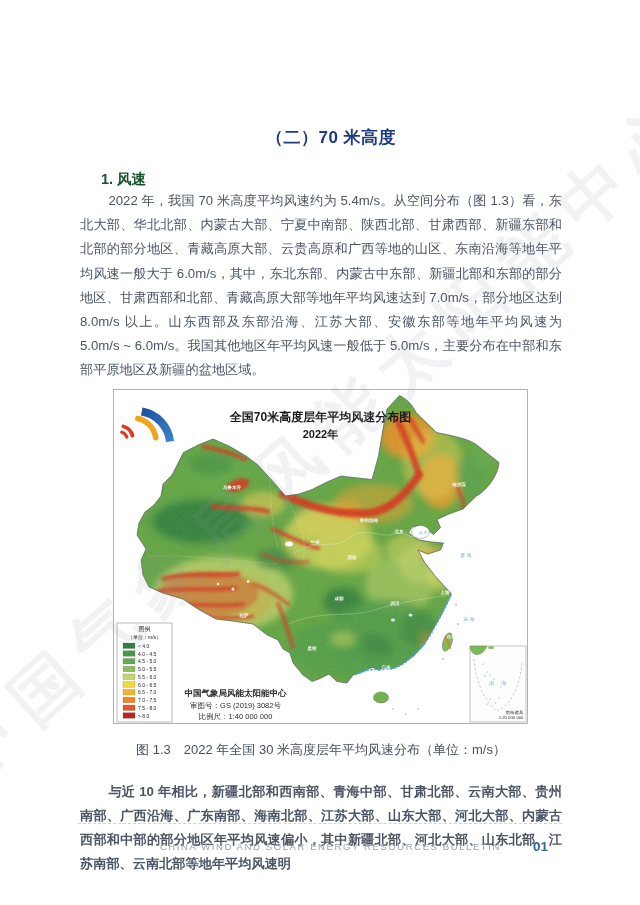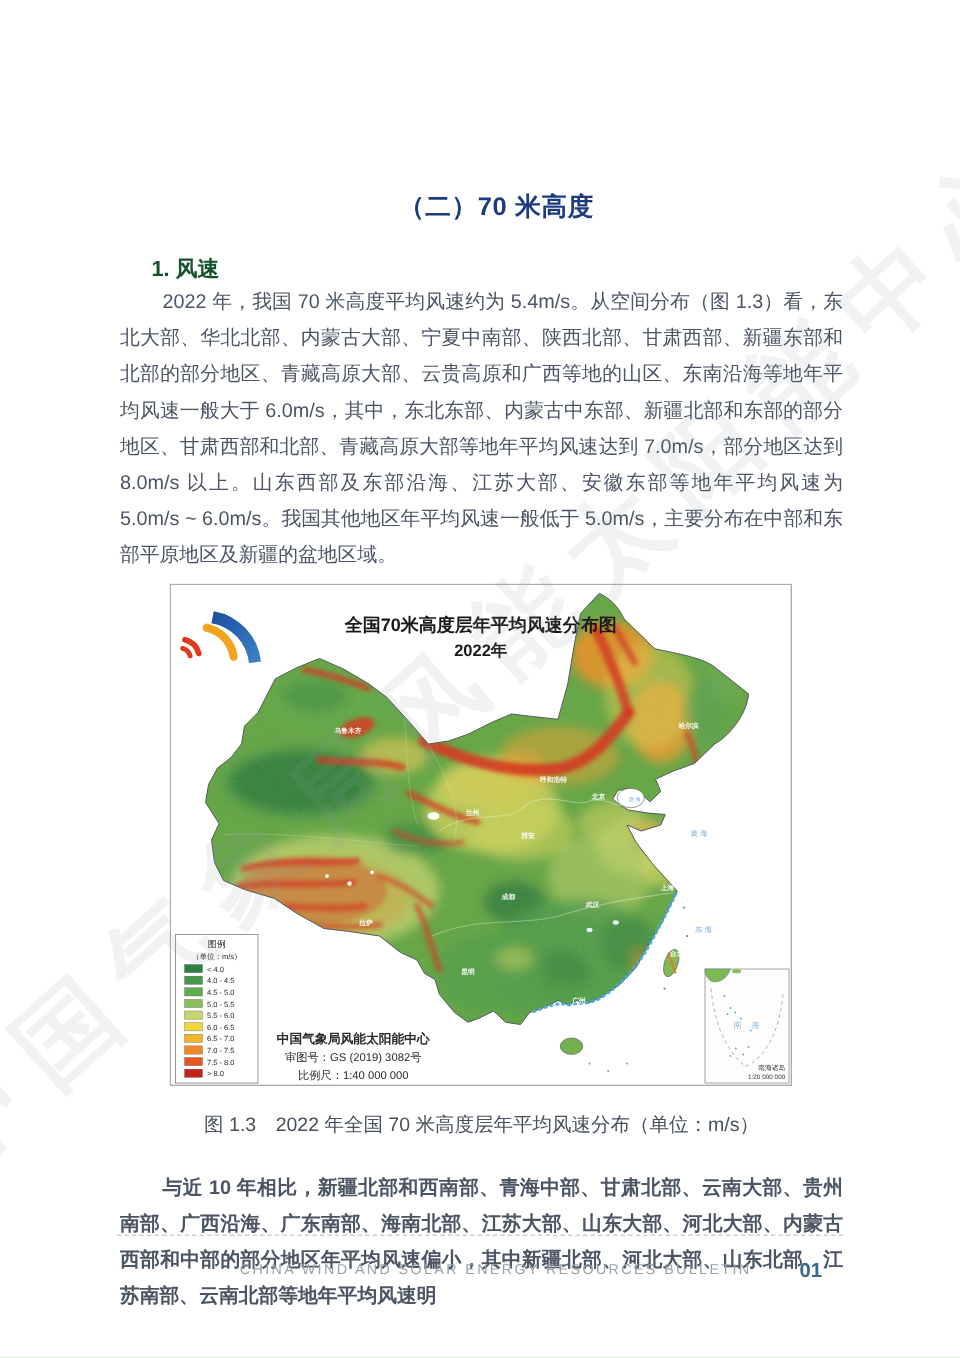--- a/index.html
+++ b/index.html
@@ -244,21 +244,21 @@
           </g>
           <text x="772" y="592" text-anchor="middle" font-size="11" fill="#8fb8d8" letter-spacing="5">南 海</text>
           <text x="821" y="649" text-anchor="end" font-size="9" fill="#333">南海诸岛</text>
           <text x="821" y="660" text-anchor="end" font-size="8.5" fill="#333">1:20 000 000</text>
         </g>
 
         <rect x="1" y="1" width="828" height="668" fill="none" stroke="#9a9a9a" stroke-width="1.5"></rect>
       </svg>
     </div>
 
-    <div class="caption">图 1.3　2022 年全国 70 米高度层年平均风速分布（单位：m/s）</div>
+    <div class="caption">图 1.3　2022 年全国 30 米高度层年平均风速分布（单位：m/s）</div>
 
     <p class="para para2">与近 10 年相比，新疆北部和西南部、青海中部、甘肃北部、云南大部、贵州南部、广西沿海、广东南部、海南北部、江苏大部、山东大部、河北大部、内蒙古西部和中部的部分地区年平均风速偏小，其中新疆北部、河北大部、山东北部、江苏南部、云南北部等地年平均风速明</p>
   </div>
 
   <div class="footer-line"></div>
   <div class="footer">
     <span>CHINA WIND AND SOLAR ENERGY RESOURCES BULLETIN</span>
     <span class="pagenum">01</span>
   </div>
 

